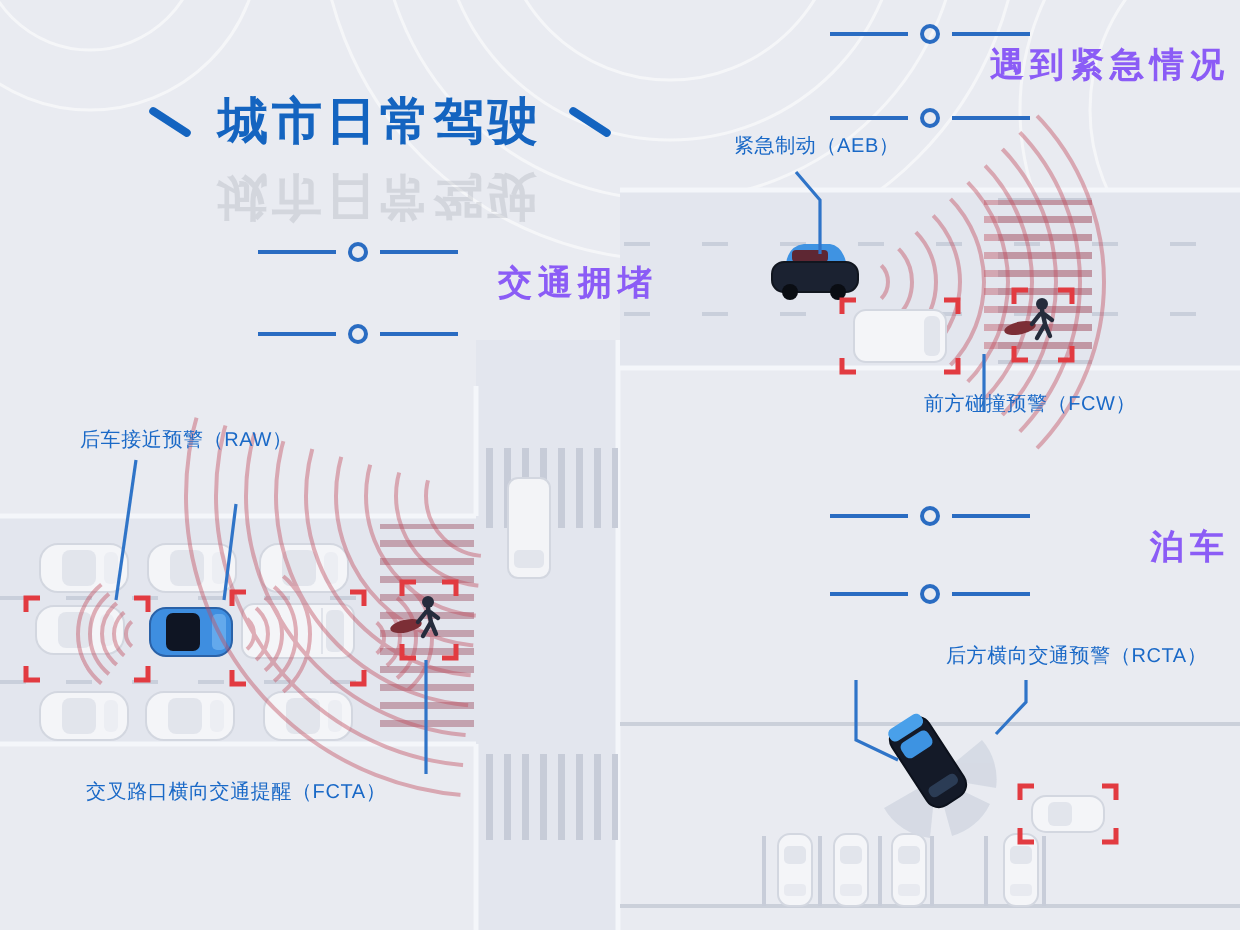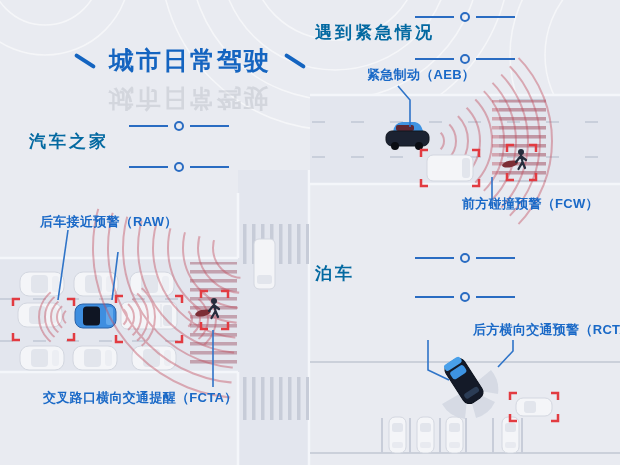--- a/index.html
+++ b/index.html
@@ -7,26 +7,26 @@
        background:#e9ebf1;font-family:"Liberation Sans",sans-serif}
   #stage{position:absolute;inset:0;width:620px;height:465px}
   svg{position:absolute;left:0;top:0}
   .title-row{position:absolute;left:32px;top:44px;width:316px;display:flex;
              align-items:center;justify-content:center;gap:12px}
   .title{font-weight:900;font-size:25px;color:#1464c0;letter-spacing:2px;white-space:nowrap}
   .slash{width:24px;height:4px;background:#1464c0;border-radius:2px;transform:rotate(33deg)}
   .title-reflect{position:absolute;left:32px;top:82px;width:316px;text-align:center;
              font-weight:900;font-size:25px;color:#3c4557;opacity:.12;
              transform:scaleY(-1);letter-spacing:2px;white-space:nowrap}
-  .hd{position:absolute;width:300px;text-align:left;font-weight:800;font-size:17px;
-      color:#0369a1;letter-spacing:3px;white-space:nowrap}
+  .hd{position:absolute;width:300px;text-align:right;font-weight:800;font-size:17px;
+      color:#8b5cf6;letter-spacing:3px;white-space:nowrap}
   .deco{position:absolute;width:100px;display:flex;align-items:center;justify-content:center;gap:6px}
   .deco i{display:block;height:2px;background:#2a6cc2;flex:1}
   .deco b{display:block;width:6px;height:6px;border:2px solid #2a6cc2;border-radius:50%;background:transparent}
-  .lbl{position:absolute;font-weight:700;font-size:13px;color:#1a69c7;
+  .lbl{position:absolute;font-weight:400;font-size:10px;color:#1a69c7;
        white-space:nowrap;letter-spacing:.3px}
   .wm{position:absolute;right:6px;top:443px;font-weight:700;font-size:15px;
       color:#ced4de;letter-spacing:2px;opacity:.9}
 </style>
 </head>
 <body>
 
 <div id="stage">
 
 <svg width="620" height="465" viewBox="0 0 620 465">
@@ -281,21 +281,21 @@
   <span class="title">城市日常驾驶</span>
   <span class="slash"></span>
 </div>
 <div class="title-reflect">城市日常驾驶</div>
 
 <div class="deco" style="left:129px;top:121px">
       <i></i>
       <b></b>
       <i></i>
     </div>
-<div class="hd" style="left:29px;top:130px">汽车之家</div>
+<div class="hd" style="left:29px;top:130px">交通拥堵</div>
 <div class="deco" style="left:129px;top:162px">
       <i></i>
       <b></b>
       <i></i>
     </div>
 
 <div class="lbl" style="left:40px;top:213px">后车接近预警（RAW）</div>
 <div class="lbl" style="left:43px;top:389px">交叉路口横向交通提醒（FCTA）</div>
 
 <div class="deco" style="left:415px;top:12px">

